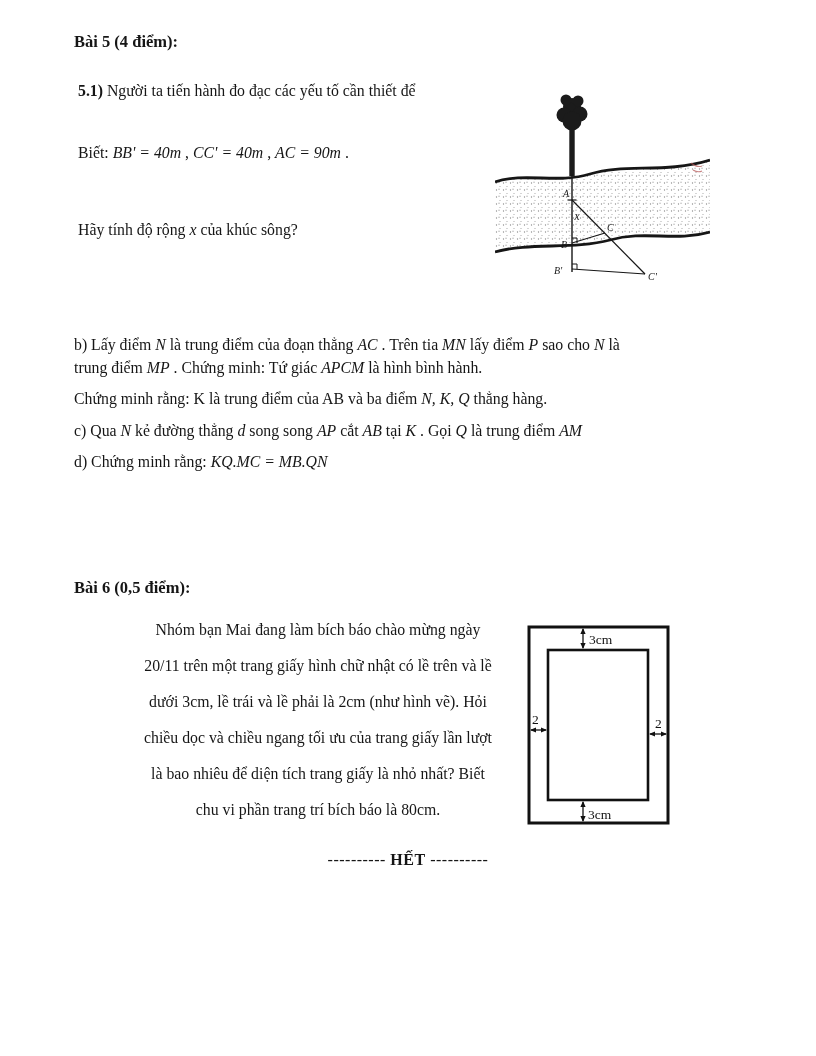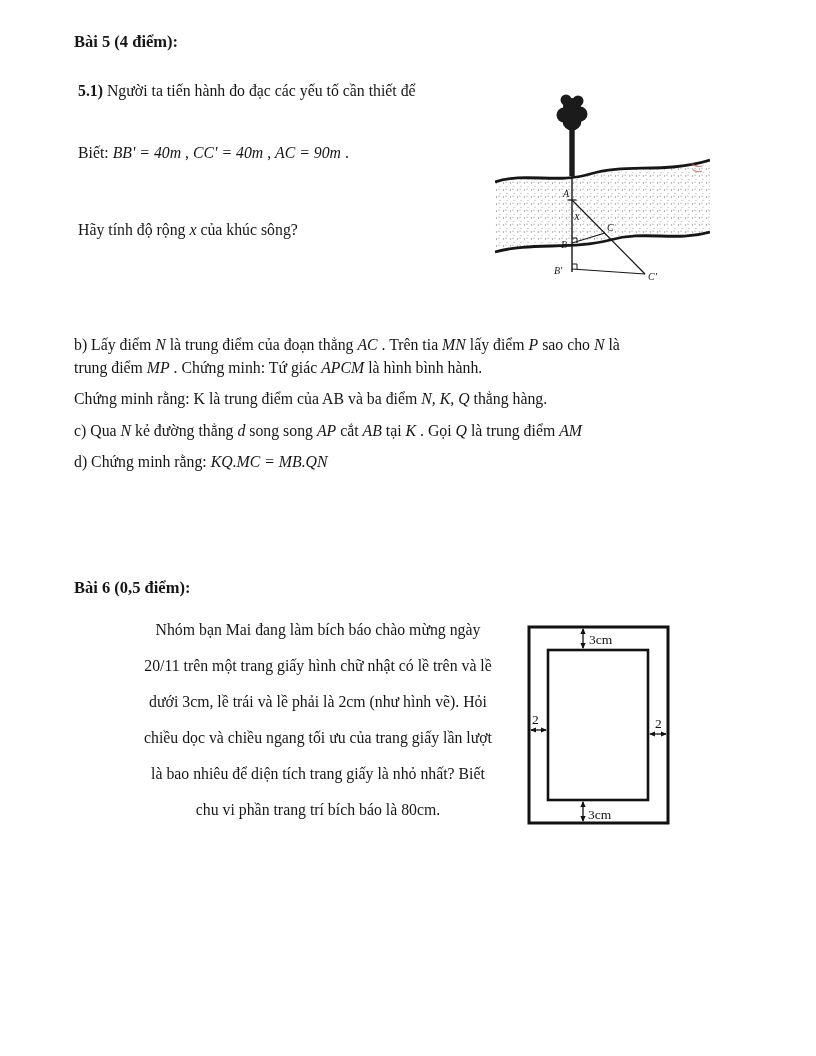--- a/index.html
+++ b/index.html
@@ -112,14 +112,15 @@
       <polygon points="142,114 136,111.4 136,116.6" stroke="none" fill="#111"></polygon>
     </g>
     <g font-family="&quot;Liberation Serif&quot;, serif" font-size="13.5" fill="#111">
       <text x="64" y="24">3cm</text>
       <text x="63" y="199">3cm</text>
       <text x="7" y="104">2</text>
       <text x="130" y="108">2</text>
     </g>
   </svg>
 
+  <div class="abs footer" style="top:851px;"><span>---------- </span><span class="r-b">HẾT</span><span> ----------</span></div>
 
 </div>
 
 </body></html>

